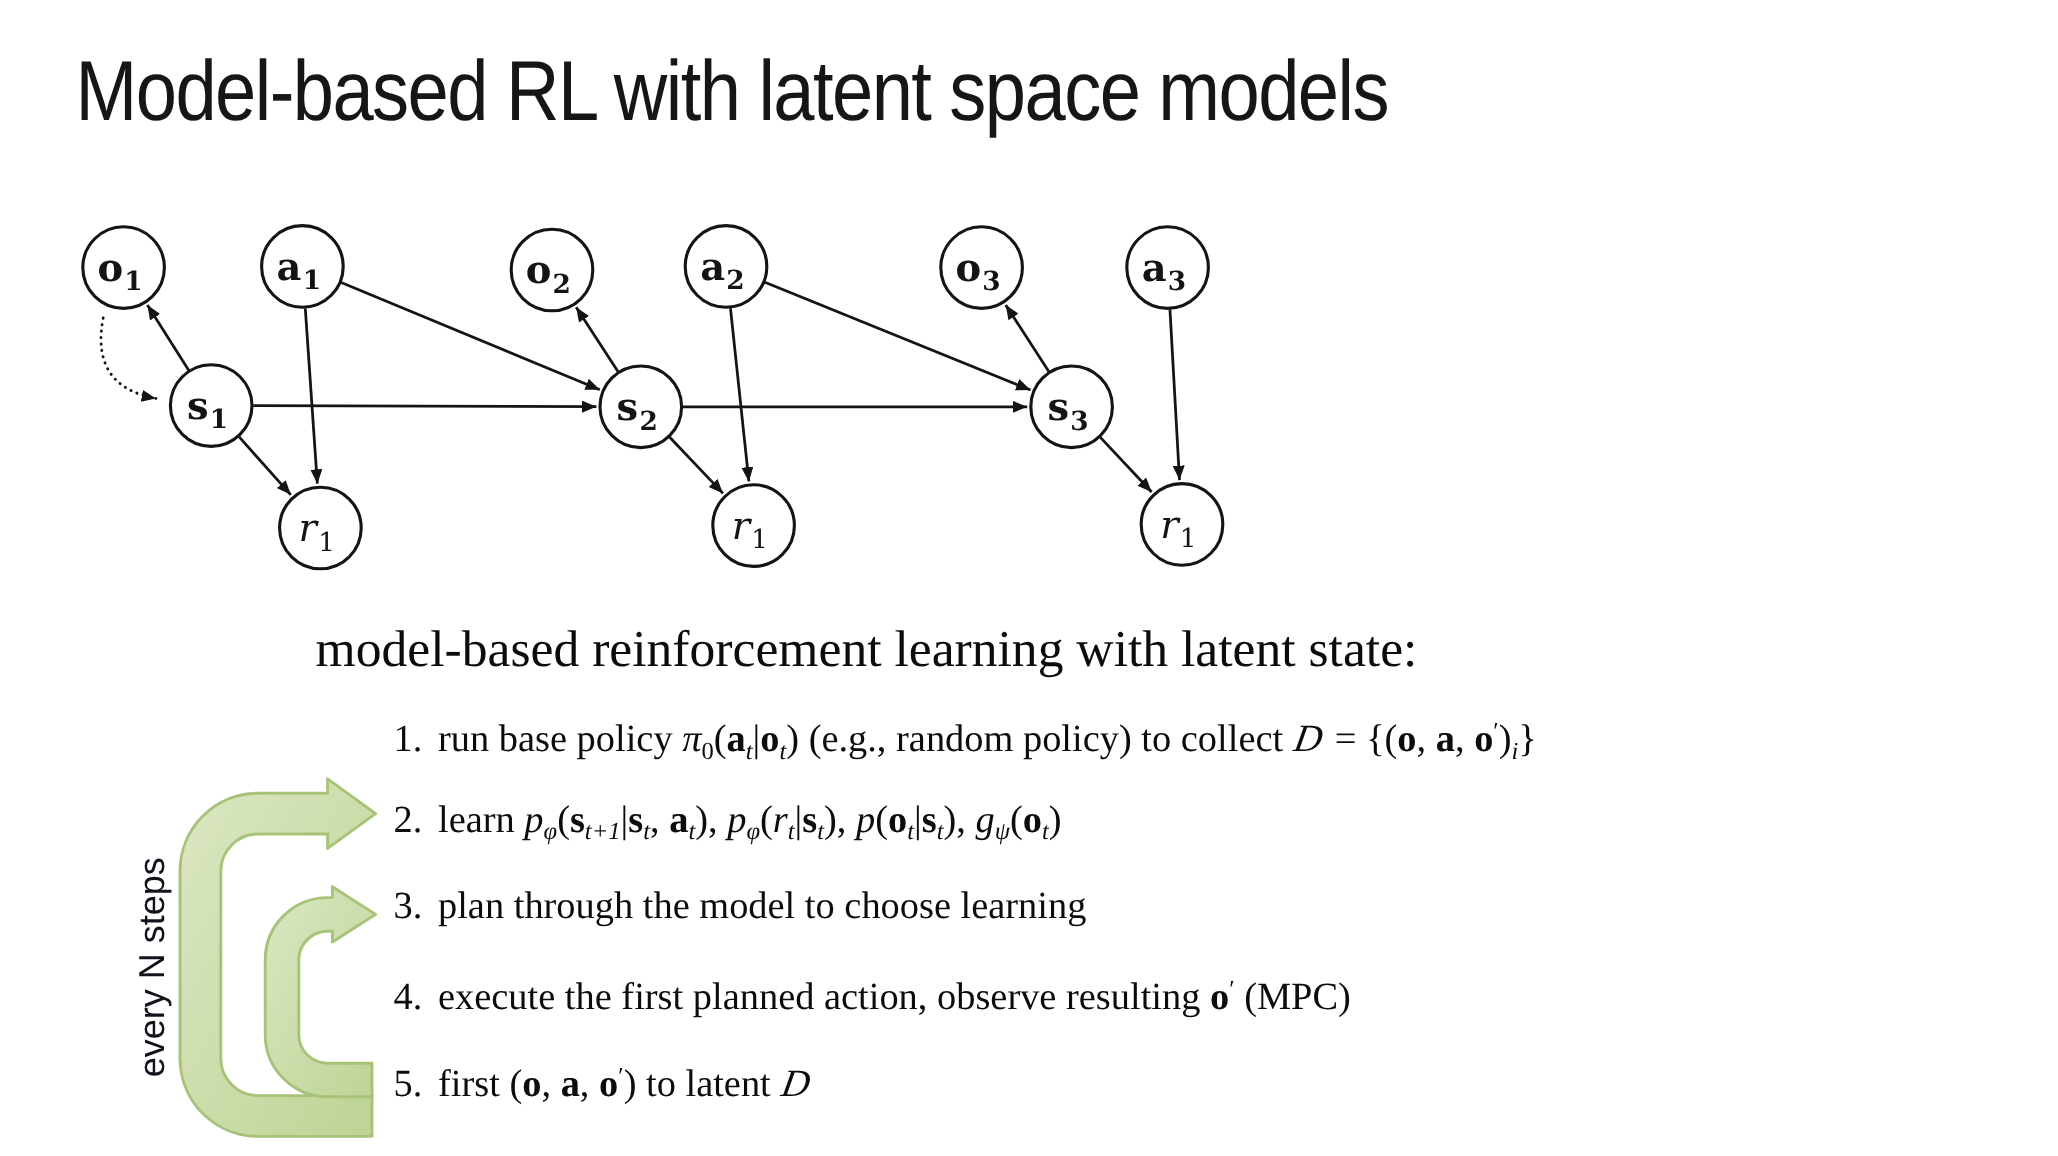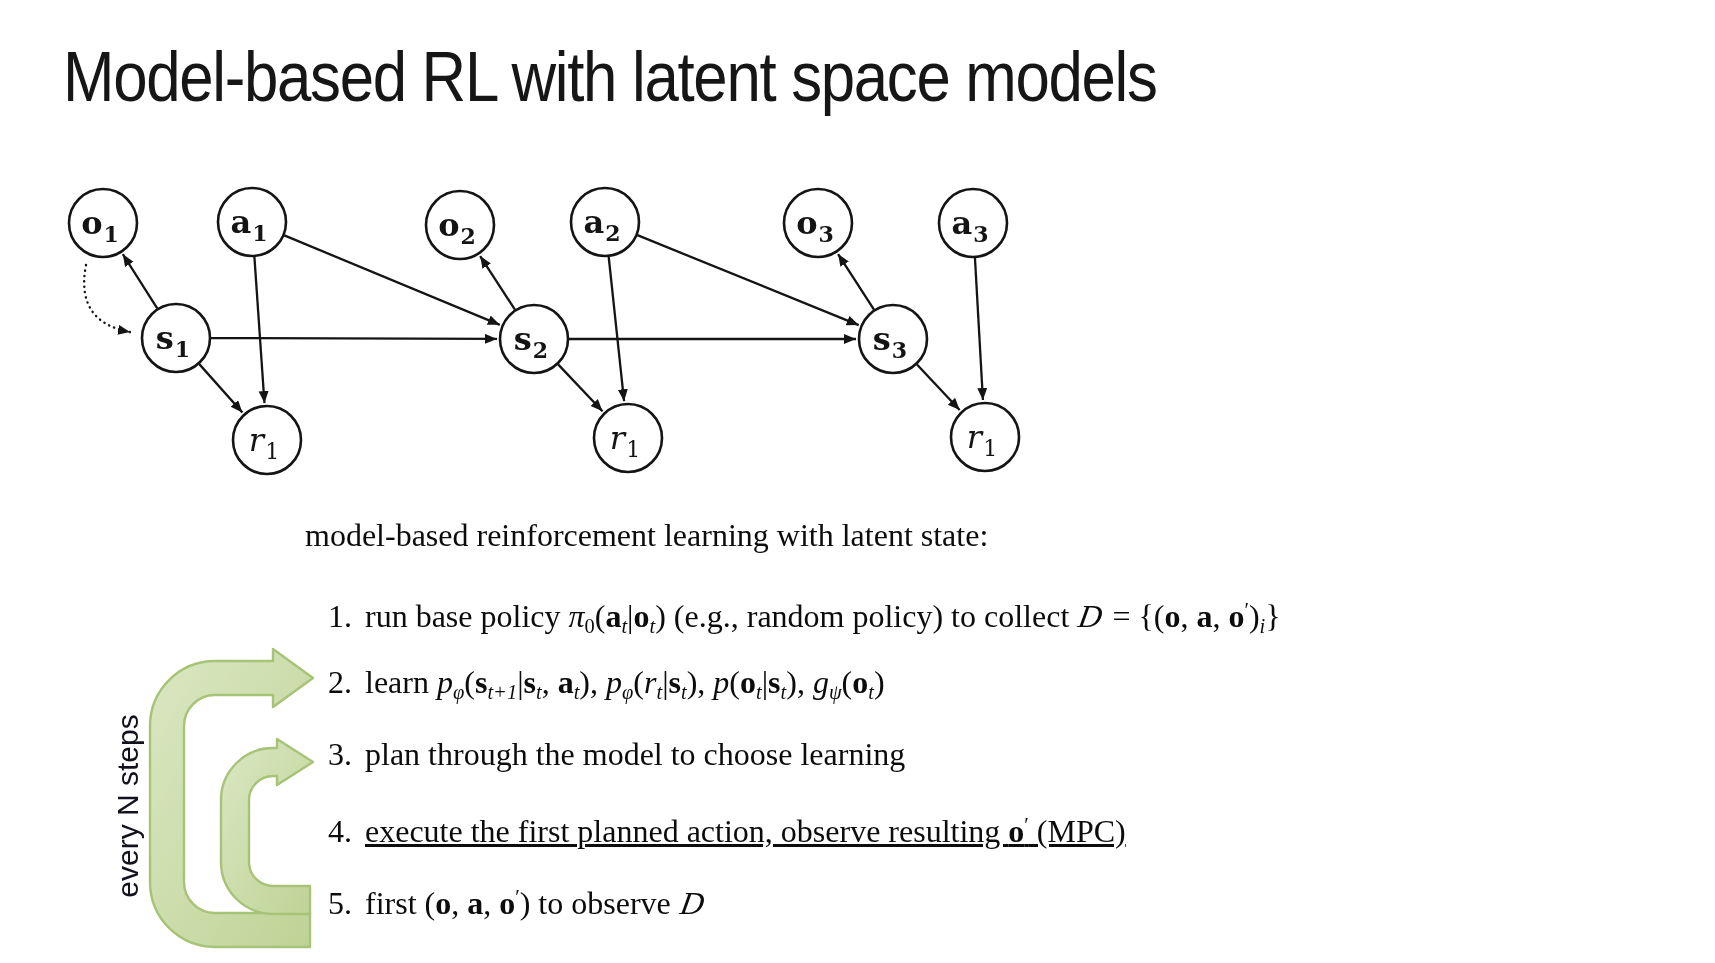--- a/index.html
+++ b/index.html
@@ -10,21 +10,21 @@
   .title {
     position:absolute; left:63px; top:36px;
     font-family:"Liberation Sans", sans-serif;
     font-weight:400; font-size:71px; letter-spacing:-1.5px;
     color:#161616; white-space:nowrap;
     transform:scaleX(0.87); transform-origin:left top;
   }
   svg.layer { position:absolute; left:0; top:0; width:1715px; height:963px; pointer-events:none; }
   .caption {
     position:absolute; left:263px; top:517px;
-    font-size:32px; white-space:nowrap;margin-left:42px;
+    font-size:43px; white-space:nowrap;
   }
   .step {
     position:absolute; left:328px; white-space:nowrap;
     font-size:32px; line-height:44px;
   }
   .step .num { display:inline-block; margin-right:13px; }
   .run-i { font-style:italic; }
   .run-b { font-weight:bold; }
   .run-s { font-size:0.64em; font-style:italic; vertical-align:-0.3em; }
   .run-s.up { font-style:normal; }
@@ -124,19 +124,19 @@
       <path d="M 313,678 L 273,707 L 273,695 L 215,695 A 31 31 0 0 0 184,726 L 184,882 A 31 31 0 0 0 215,913 L 310,913 L 310,947 L 215,947 A 65 65 0 0 1 150,882 L 150,726 A 65 65 0 0 1 215,661 L 273,661 L 273,649 Z" fill="url(#loopgr)" stroke="#a6c377" stroke-width="2.4" stroke-linejoin="round"></path>
       <path d="M 313,762 L 277,785 L 277,776 L 273,776 A 24 24 0 0 0 249,800 L 249,862 A 24 24 0 0 0 273,886 L 310,886 L 310,914 L 273,914 A 52 52 0 0 1 221,862 L 221,800 A 52 52 0 0 1 273,748 L 277,748 L 277,739 Z" fill="url(#loopgr)" stroke="#a6c377" stroke-width="2.4" stroke-linejoin="round"></path>
     </svg>
 
   <div class="caption">model-based reinforcement learning with latent state:</div>
 
   <div id="steps">
       <div class="step" style="top: 588px;"><span class="num">1.</span><span class="run-t">run base policy </span><span class="run-i">π</span><span class="run-s up">0</span><span class="run-t">(</span><span class="run-b">a</span><span class="run-s">t</span><span class="run-t">|</span><span class="run-b">o</span><span class="run-s">t</span><span class="run-t">) (e.g., random policy) to collect </span><span class="run-c">D</span><span class="run-t"> = {(</span><span class="run-b">o</span><span class="run-t">, </span><span class="run-b">a</span><span class="run-t">, </span><span class="run-b">o</span><span class="run-p">′</span><span class="run-t">)</span><span class="run-s">i</span><span class="run-t">}</span></div>
       <div class="step" style="top: 659.75px;"><span class="num">2.</span><span class="run-t">learn </span><span class="run-i">p</span><span class="run-s">φ</span><span class="run-t">(</span><span class="run-b">s</span><span class="run-s">t+1</span><span class="run-t">|</span><span class="run-b">s</span><span class="run-s">t</span><span class="run-t">, </span><span class="run-b">a</span><span class="run-s">t</span><span class="run-t">), </span><span class="run-i">p</span><span class="run-s">φ</span><span class="run-t">(</span><span class="run-i">r</span><span class="run-s">t</span><span class="run-t">|</span><span class="run-b">s</span><span class="run-s">t</span><span class="run-t">), </span><span class="run-i">p</span><span class="run-t">(</span><span class="run-b">o</span><span class="run-s">t</span><span class="run-t">|</span><span class="run-b">s</span><span class="run-s">t</span><span class="run-t">), </span><span class="run-i">g</span><span class="run-s">ψ</span><span class="run-t">(</span><span class="run-b">o</span><span class="run-s">t</span><span class="run-t">)</span></div>
       <div class="step" style="top: 731.5px;"><span class="num">3.</span><span class="run-t">plan through the model to choose learning</span></div>
-      <div class="step" style="top: 803.25px; text-decoration: underline;"><span class="num">4.</span><span class="run-t">execute the first planned action, observe resulting </span><span class="run-b">o</span><span class="run-p">′</span><span class="run-t"> (MPC)</span></div>
-      <div class="step" style="top: 875px;"><span class="num">5.</span><span class="run-t">first (</span><span class="run-b">o</span><span class="run-t">, </span><span class="run-b">a</span><span class="run-t">, </span><span class="run-b">o</span><span class="run-p">′</span><span class="run-t">) to observe </span><span class="run-c">D</span></div>
+      <div class="step" style="top: 803.25px;"><span class="num">4.</span><span class="run-t">execute the first planned action, observe resulting </span><span class="run-b">o</span><span class="run-p">′</span><span class="run-t"> (MPC)</span></div>
+      <div class="step" style="top: 875px;"><span class="num">5.</span><span class="run-t">first (</span><span class="run-b">o</span><span class="run-t">, </span><span class="run-b">a</span><span class="run-t">, </span><span class="run-b">o</span><span class="run-p">′</span><span class="run-t">) to latent </span><span class="run-c">D</span></div>
     </div>
 
   <div class="loop-label">every N steps</div>
 
 </div>
 
 </body></html>

